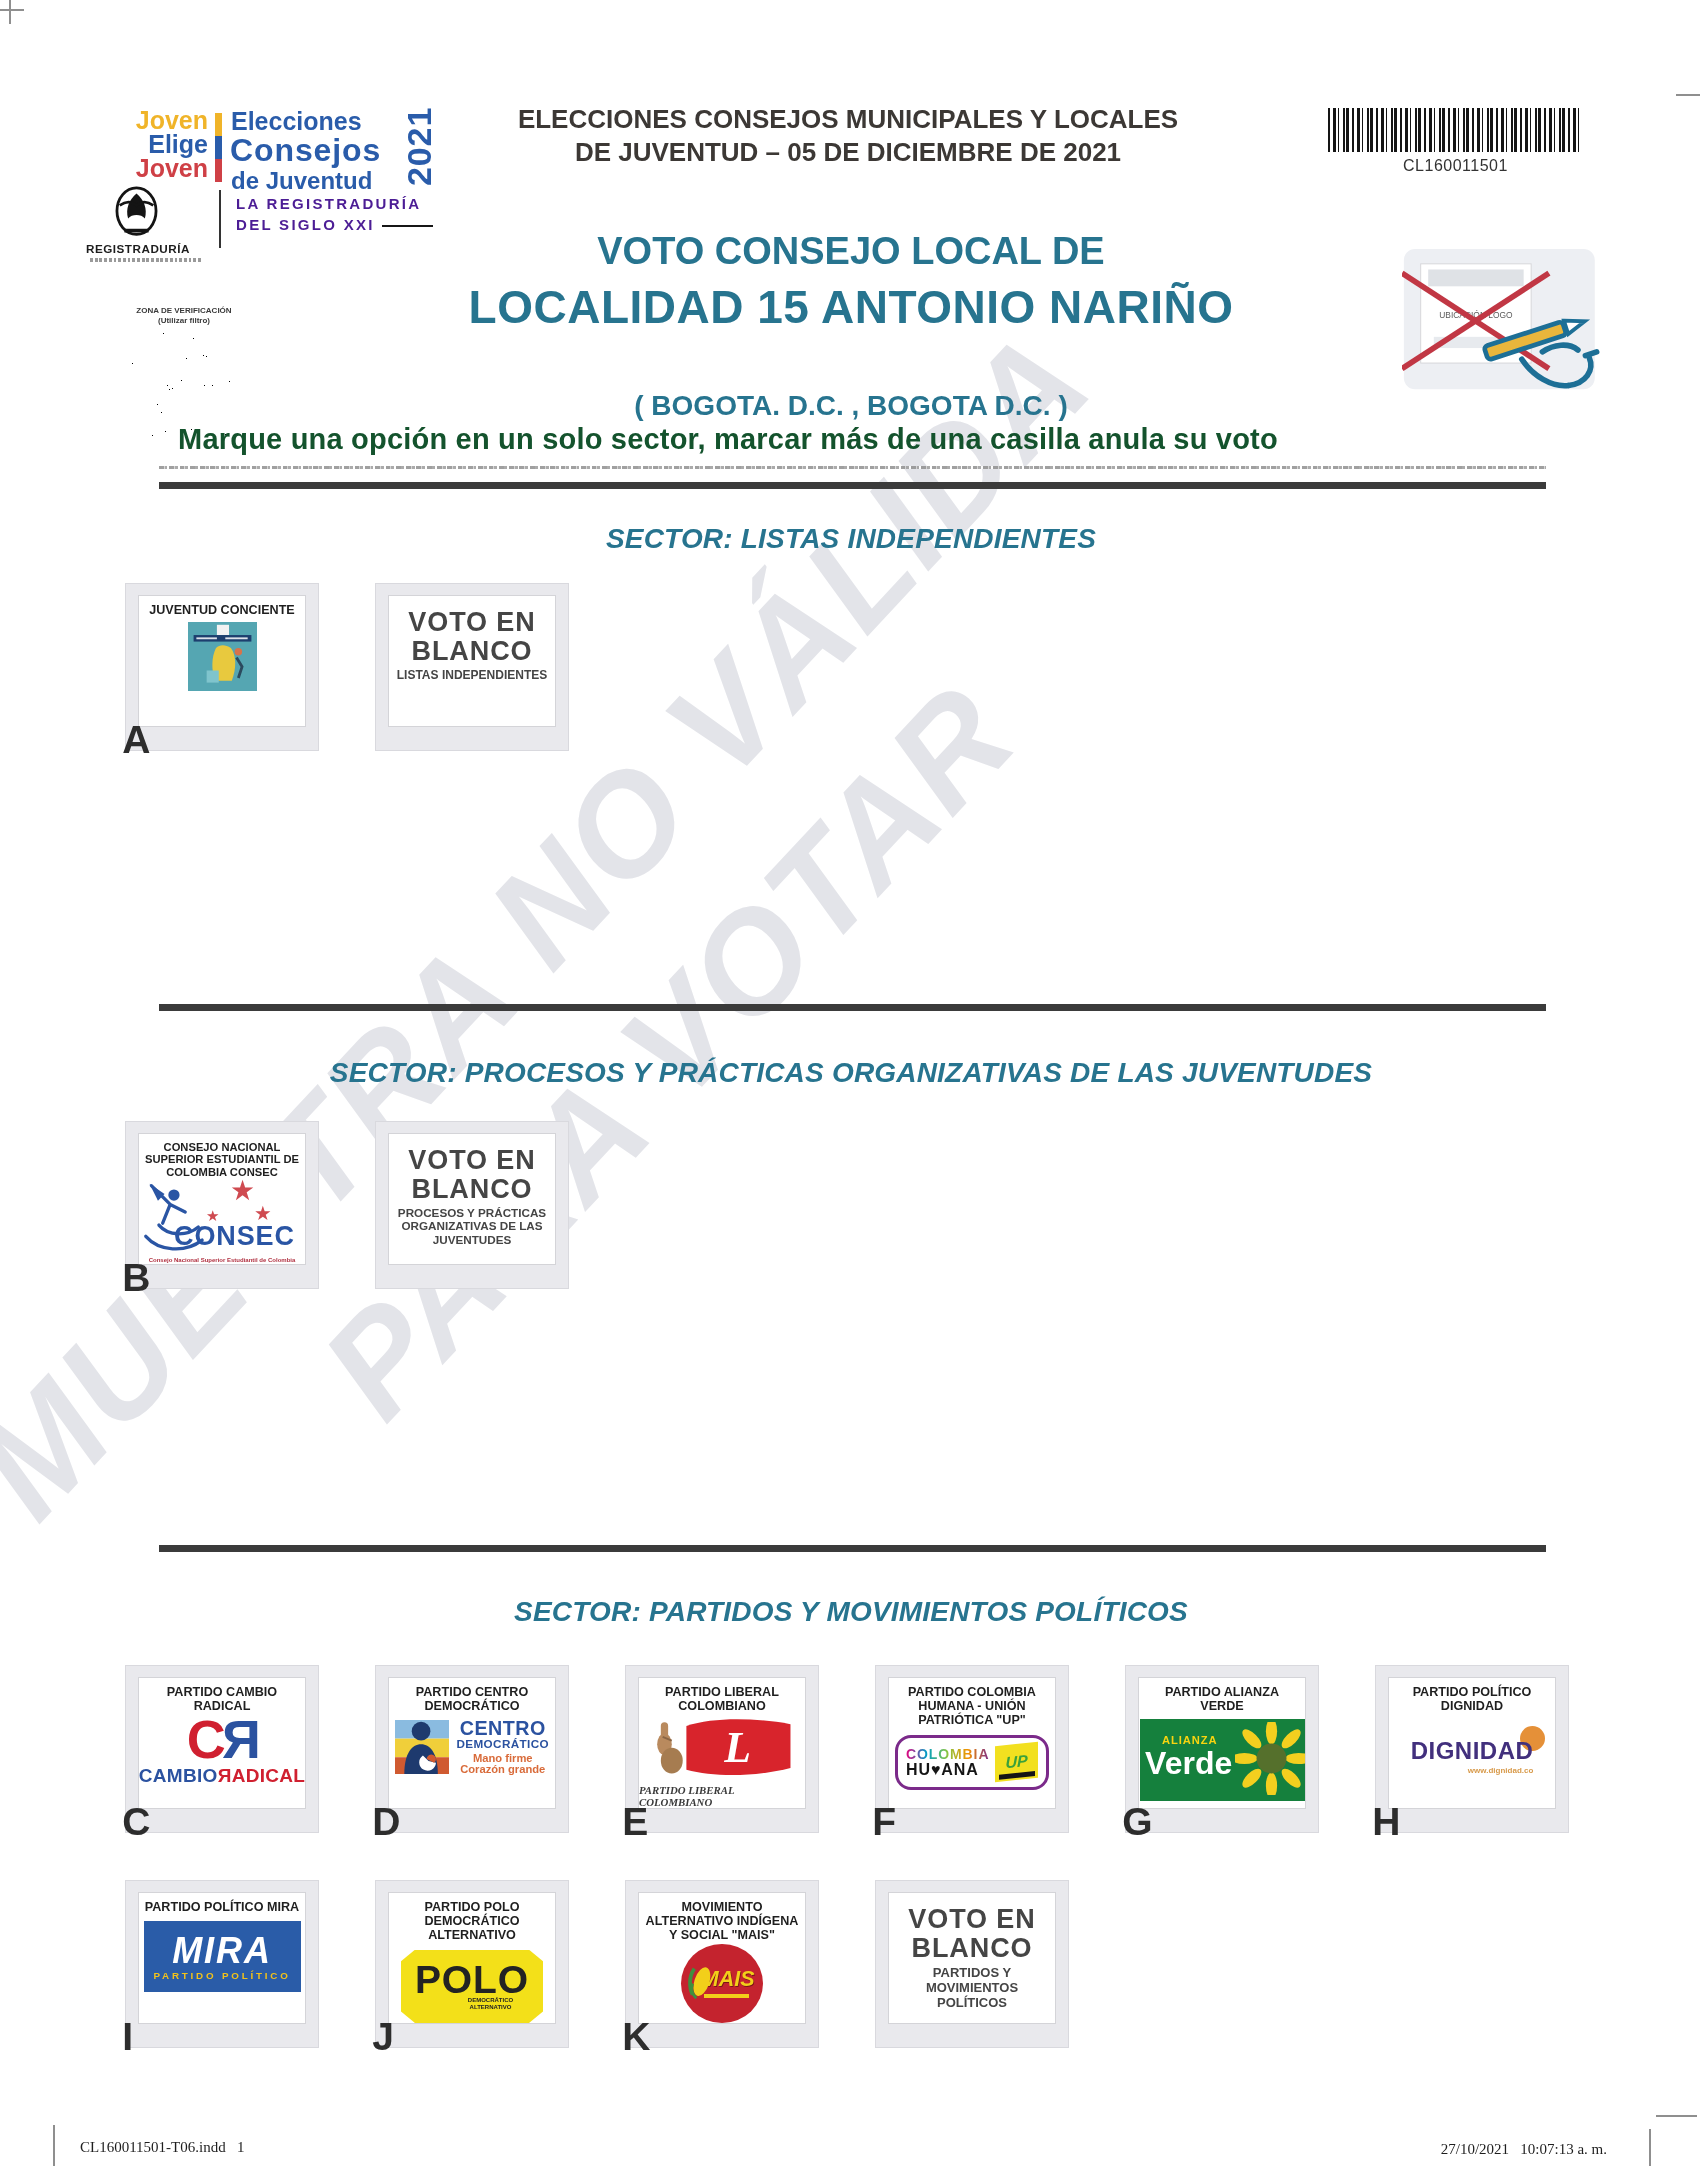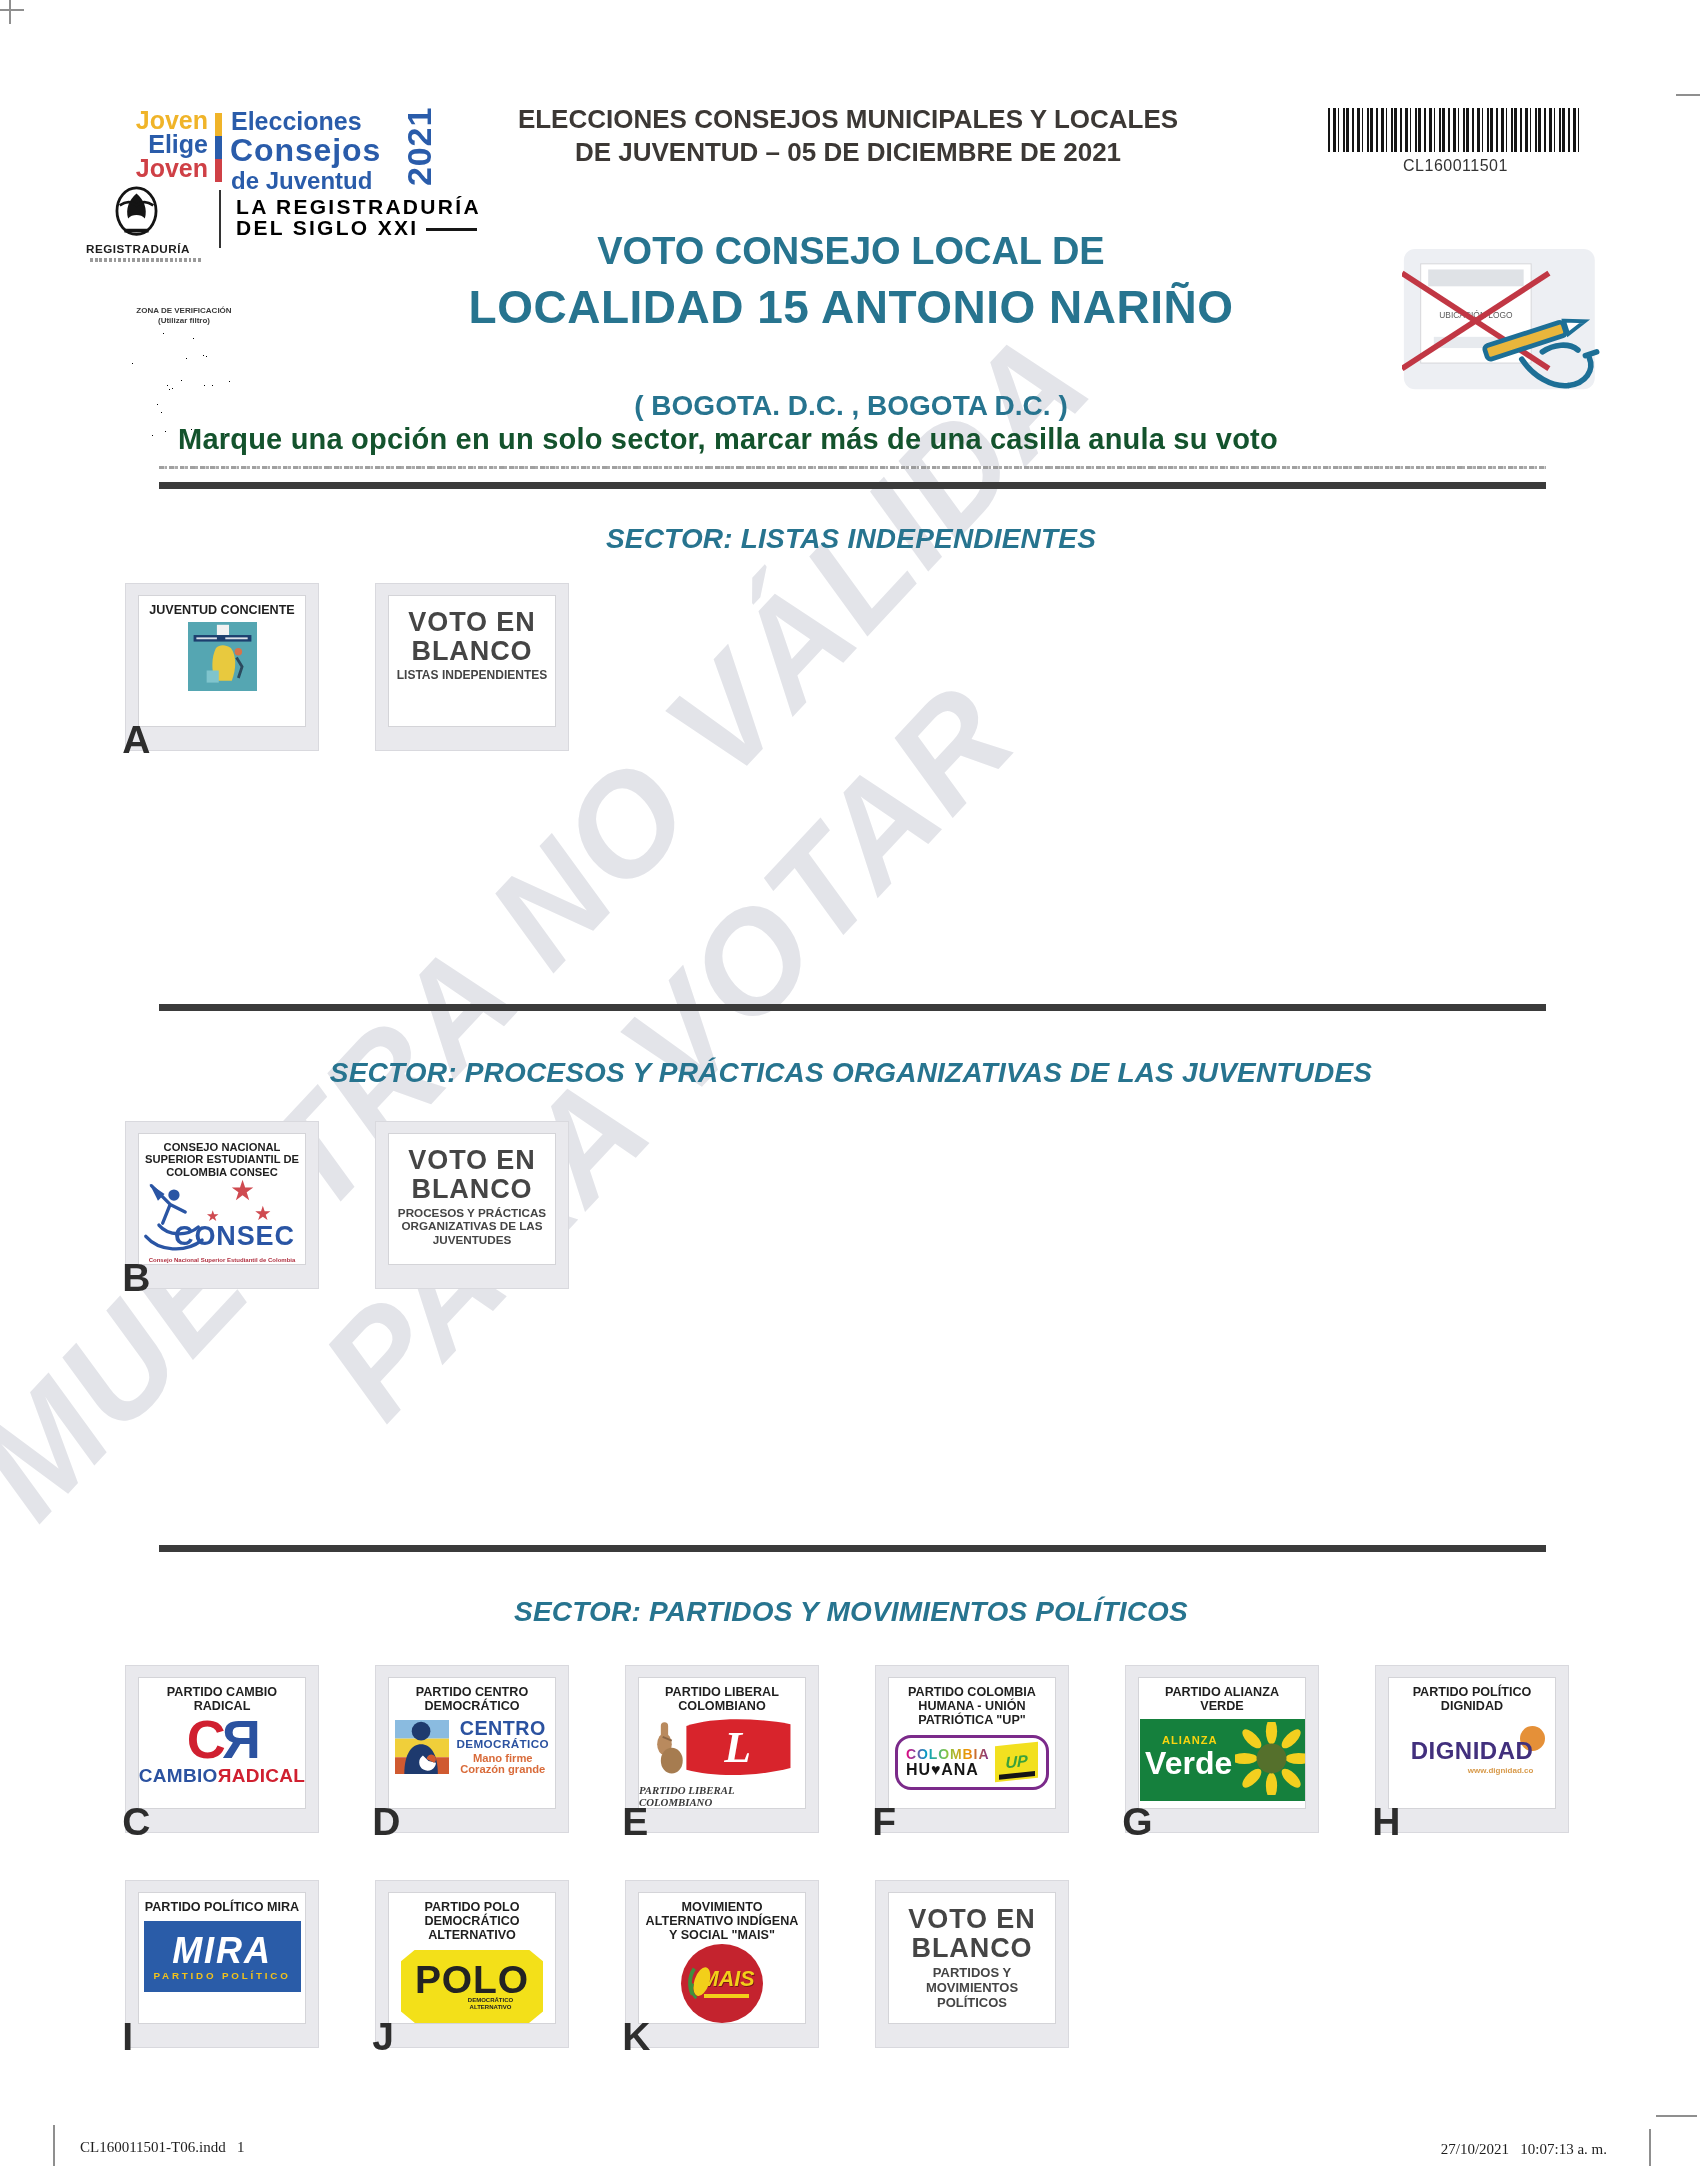--- a/index.html
+++ b/index.html
@@ -24,21 +24,21 @@
   .loblue{position:absolute;color:#2a5caa;font-weight:900}
   #lo-elec{left:231px;top:107px;font-size:25px}
   #lo-cons{left:230px;top:132px;font-size:32px;letter-spacing:0.9px}
   #lo-dejuv{left:231px;top:167px;font-size:24px}
   #lo-year{left:400px;top:111px;height:75px;writing-mode:vertical-rl;transform:rotate(180deg);
            color:#2a5caa;font-weight:900;font-size:34px;letter-spacing:0.9px}
   #reg-name{position:absolute;left:86px;top:242px;font-size:11.7px;font-weight:900;color:#1d1d1d;letter-spacing:0.5px}
   #reg-sub{position:absolute;left:90px;top:258px;width:111px;height:3.7px;
     background:repeating-linear-gradient(90deg,#9a9a9a 0 2.8px,transparent 2.8px 4.7px)}
   #reg-div{position:absolute;left:219px;top:190px;width:1.9px;height:58px;background:#333}
-  .tagline{position:absolute;left:236px;font-size:21px;font-weight:900;color:#000000;letter-spacing:2.3px;white-space:nowrap}
+  .tagline{position:absolute;left:236px;font-size:15px;font-weight:900;color:#4c1d95;letter-spacing:2.3px;white-space:nowrap}
   #tag2 .dash{display:inline-block;width:51px;height:2.8px;background:#161616;margin-left:7.5px;vertical-align:middle}
 
   #etitle{position:absolute;left:375px;top:103px;width:946px;text-align:center;
     color:#3c3835;font-size:26px;font-weight:700;line-height:1.25}
   #etitle .strong{font-weight:900}
 
   #barcode{position:absolute;left:1328px;top:108px;width:255px;height:44px;background:
     repeating-linear-gradient(90deg,#151515 0 1.9px,#fff 1.9px 4.7px,#151515 4.7px 8.4px,#fff 8.4px 10.3px,
       #151515 10.3px 11.2px,#fff 11.2px 15px,#151515 15px 17px,#fff 17px 18px,#151515 18px 20.6px,#fff 20.6px 24px)}
   #barcode-label{position:absolute;left:1328px;top:157px;width:255px;text-align:center;

